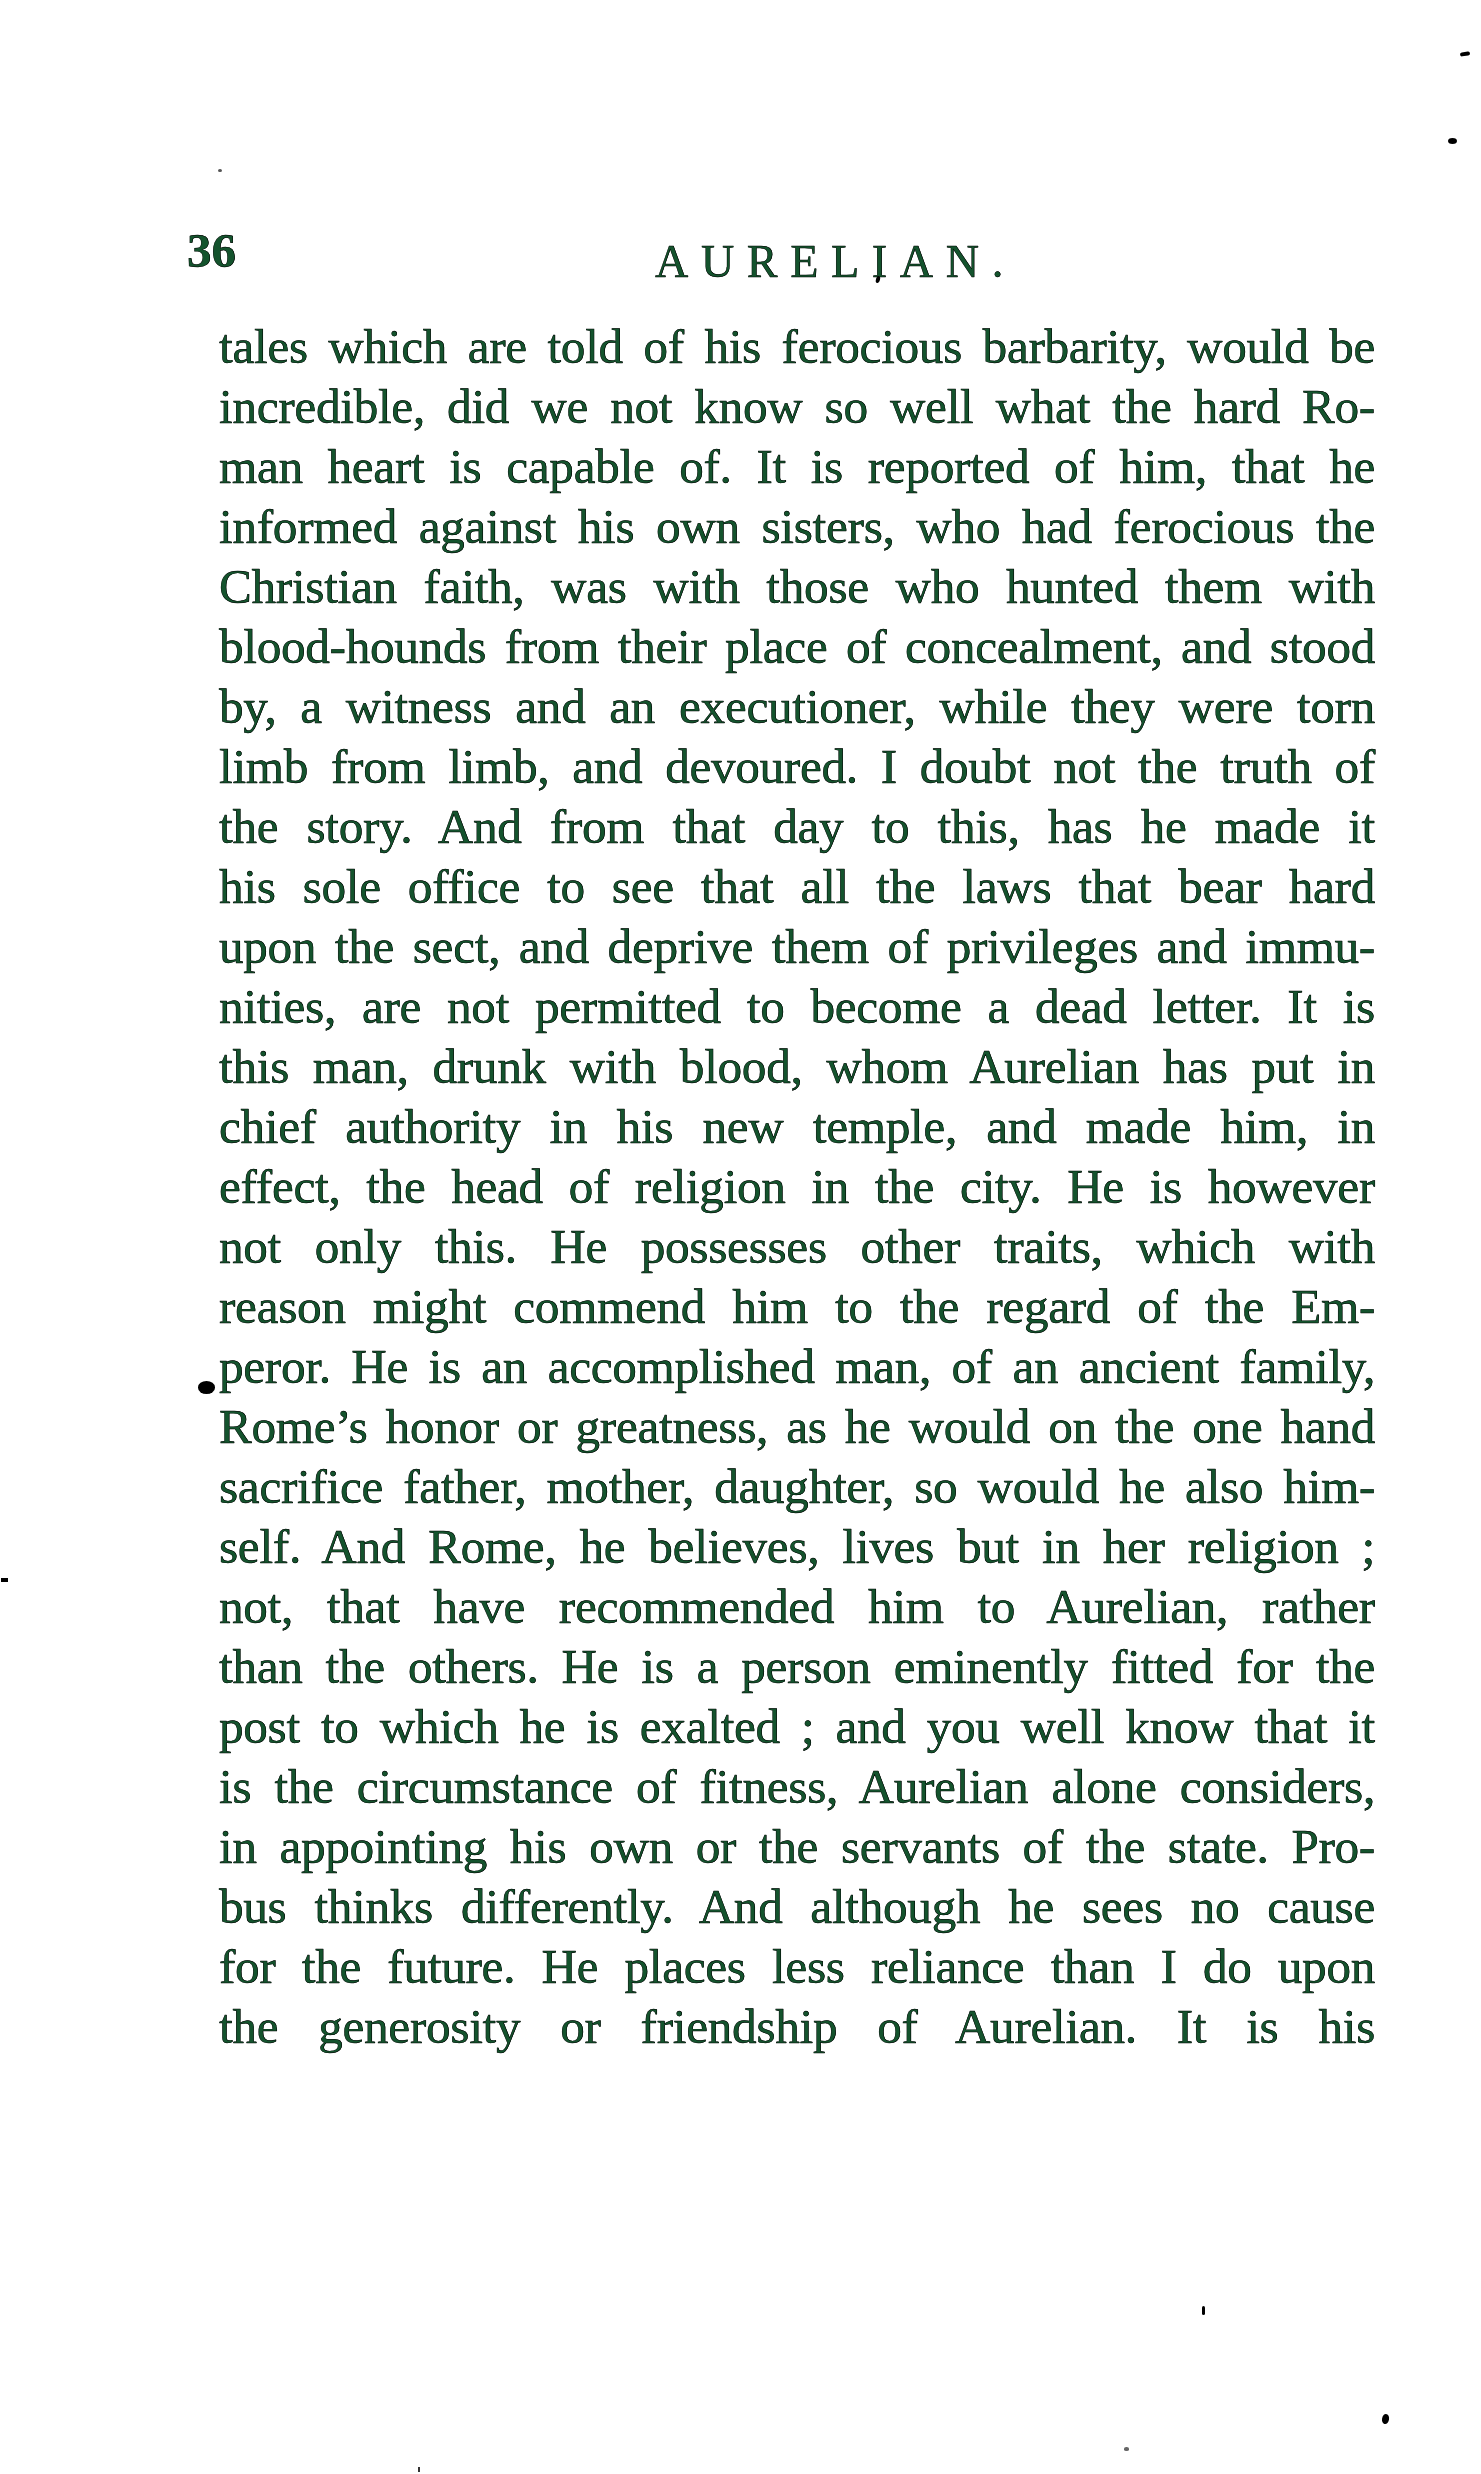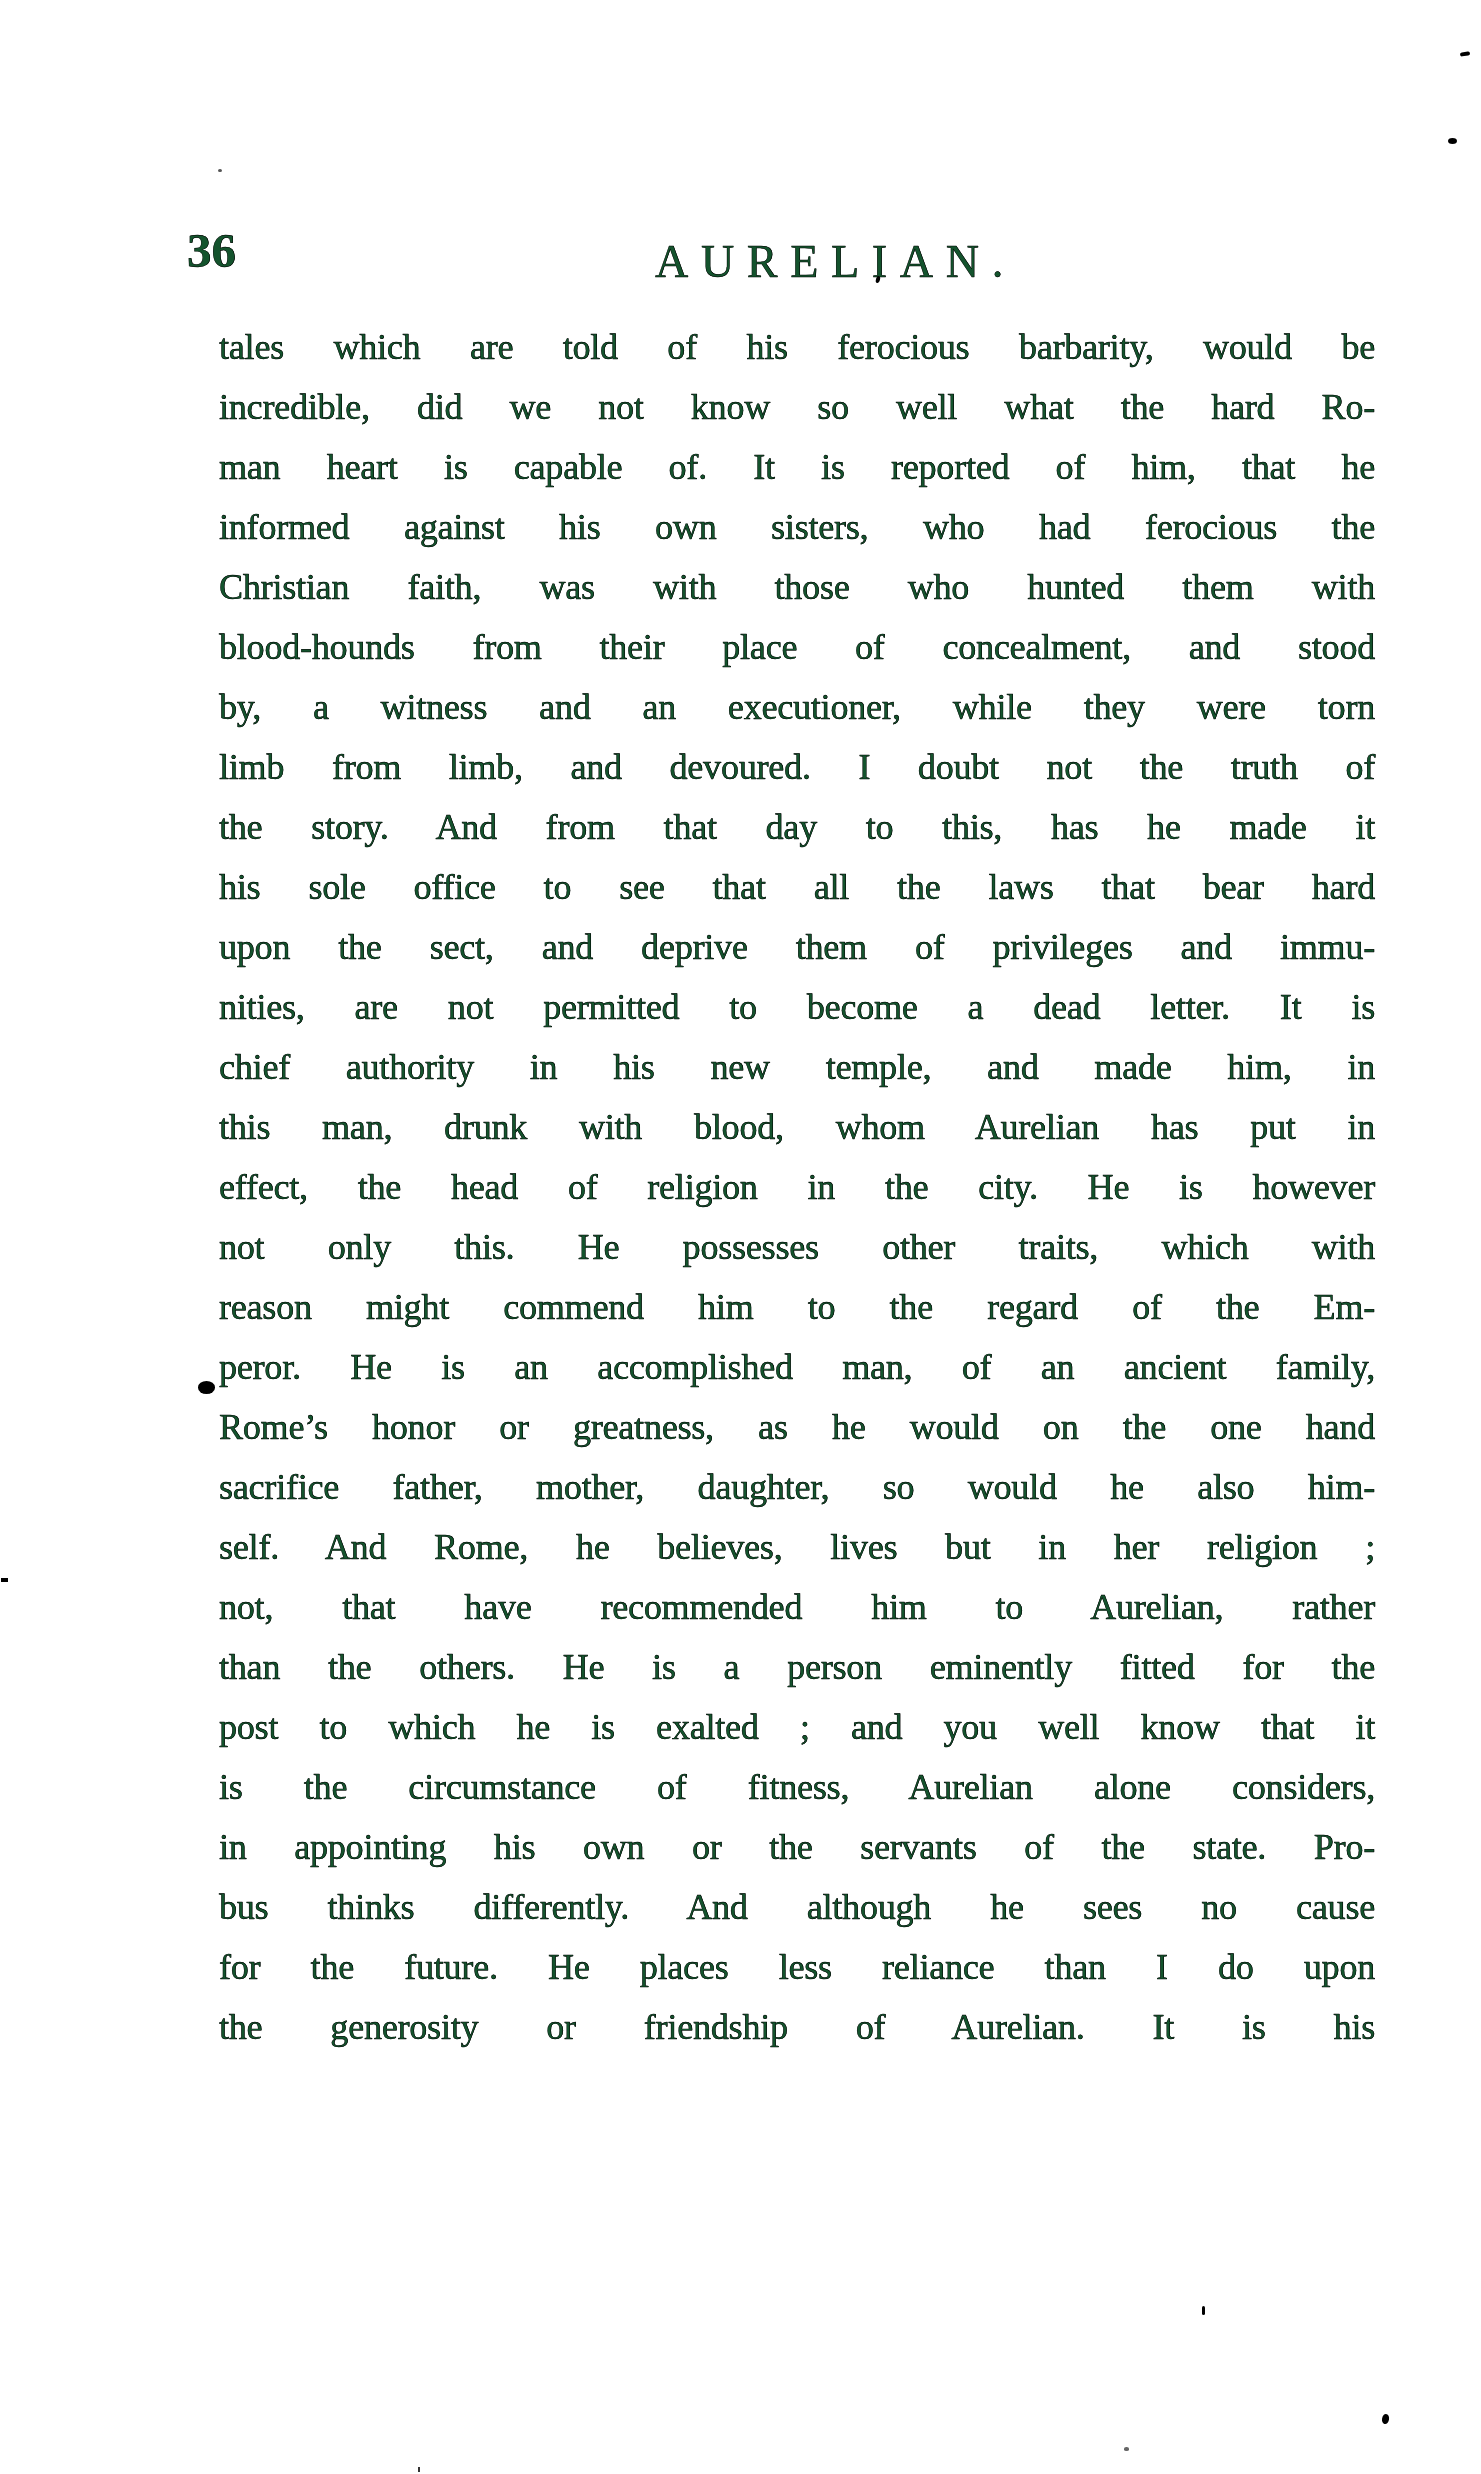--- a/index.html
+++ b/index.html
@@ -39,21 +39,21 @@
     font-size: 46px;
     line-height: 1;
     letter-spacing: 12.7px;
     white-space: nowrap;
   }
   .textblock {
     position: absolute;
     left: 219px;
     top: 317px;
     width: 1156px;
-    font-size: 36px;
+    font-size: 49px;
     line-height: 60px;
     letter-spacing: -0.2px;
   }
   .line {
     text-align: justify;
     text-align-last: justify;
     -moz-text-align-last: justify;
   }
   .speck {
     position: absolute;
@@ -85,22 +85,22 @@
       <div class="line">man heart is capable of.  It is reported of him, that he</div>
       <div class="line">informed against his own sisters, who had ferocious the</div>
       <div class="line">Christian faith, was with those who hunted them with</div>
       <div class="line">blood-hounds from their place of concealment, and stood</div>
       <div class="line">by, a witness and an executioner, while they were torn</div>
       <div class="line">limb from limb, and devoured.  I doubt not the truth of</div>
       <div class="line">the story.  And from that day to this, has he made it</div>
       <div class="line">his sole office to see that all the laws that bear hard</div>
       <div class="line">upon the sect, and deprive them of privileges and immu-</div>
       <div class="line">nities, are not permitted to become a dead letter.  It is</div>
+      <div class="line">this man, drunk with blood, whom Aurelian has put in</div>
       <div class="line">chief authority in his new temple, and made him, in</div>
-      <div class="line">this man, drunk with blood, whom Aurelian has put in</div>
       <div class="line">effect, the head of religion in the city.  He is however</div>
       <div class="line">not only this.  He possesses other traits, which with</div>
       <div class="line">reason might commend him to the regard of the Em-</div>
       <div class="line">peror.  He is an accomplished man, of an ancient family,</div>
       <div class="line">Rome’s honor or greatness, as he would on the one hand</div>
       <div class="line">sacrifice father, mother, daughter, so would he also him-</div>
       <div class="line">self.  And Rome, he believes, lives but in her religion ;</div>
       <div class="line">not, that have recommended him to Aurelian, rather</div>
       <div class="line">than the others.  He is a person eminently fitted for the</div>
       <div class="line">post to which he is exalted ; and you well know that it</div>

